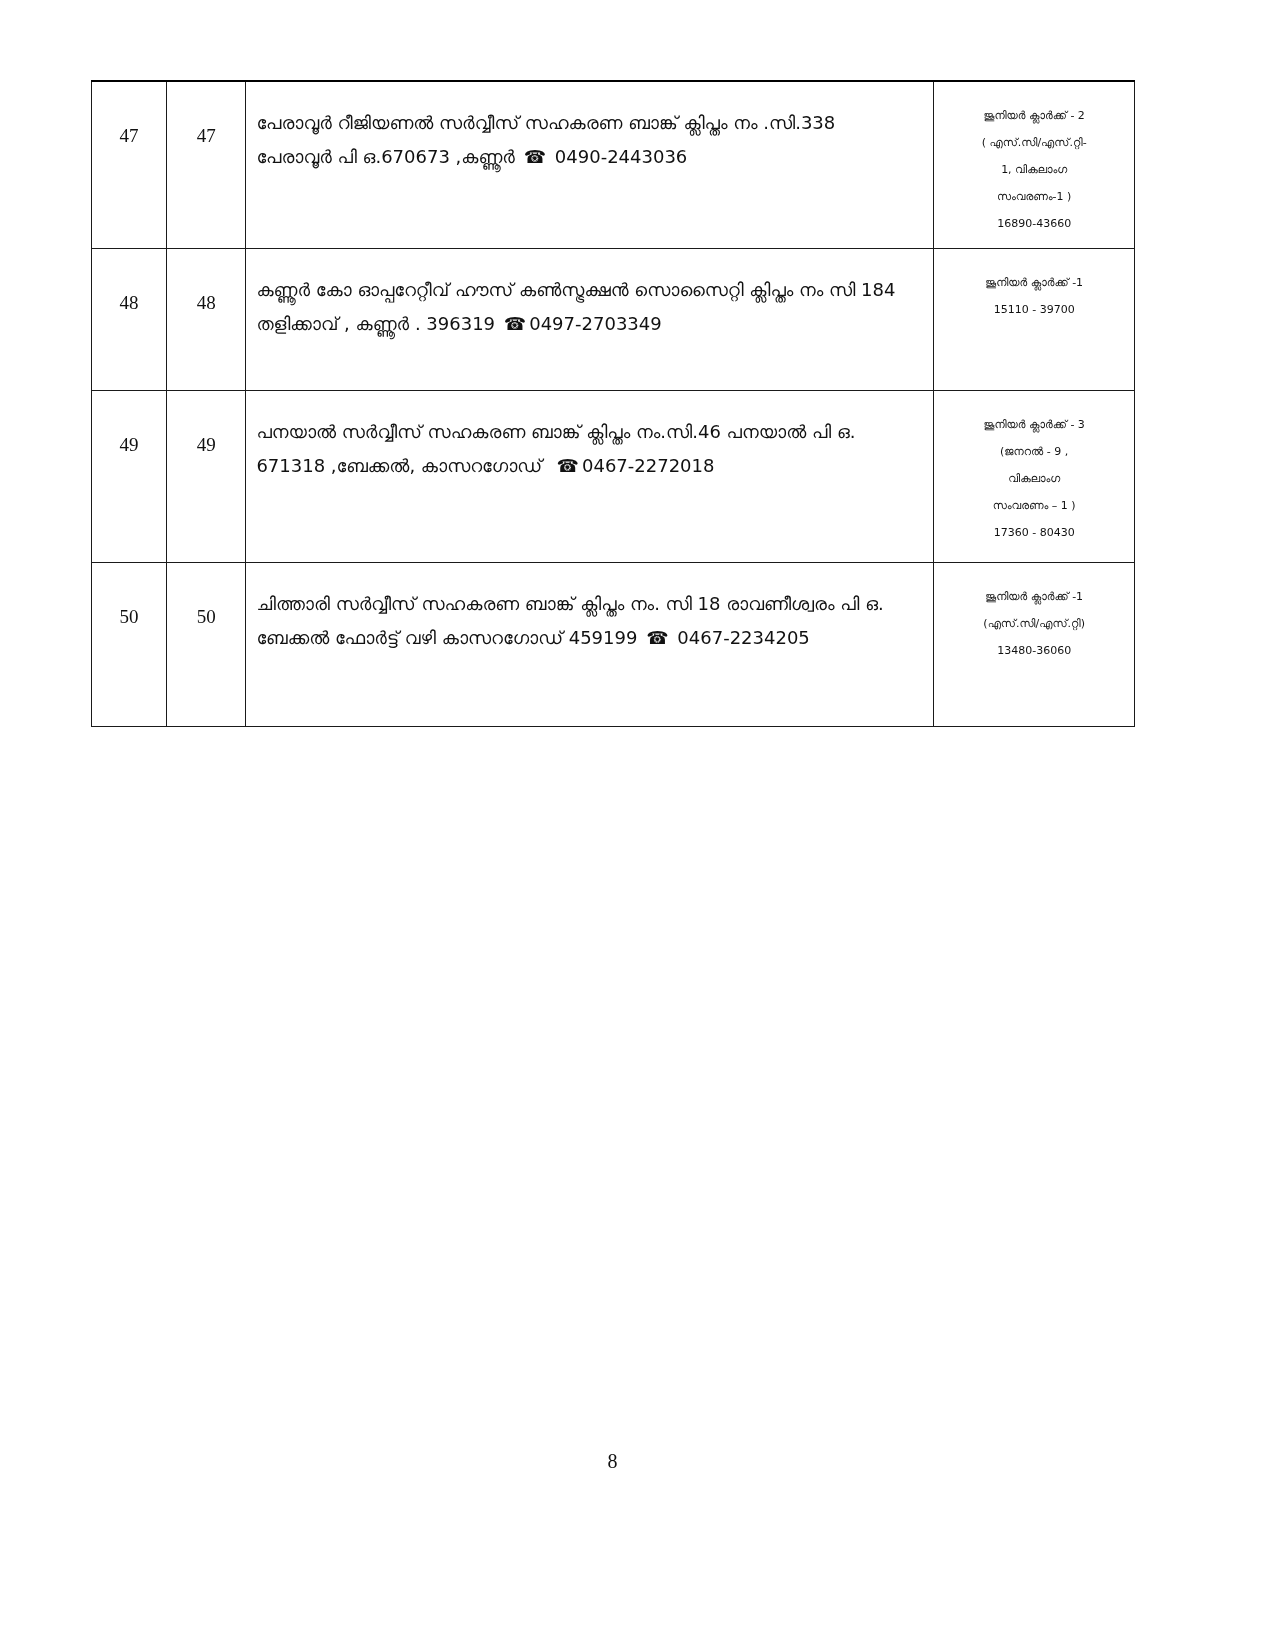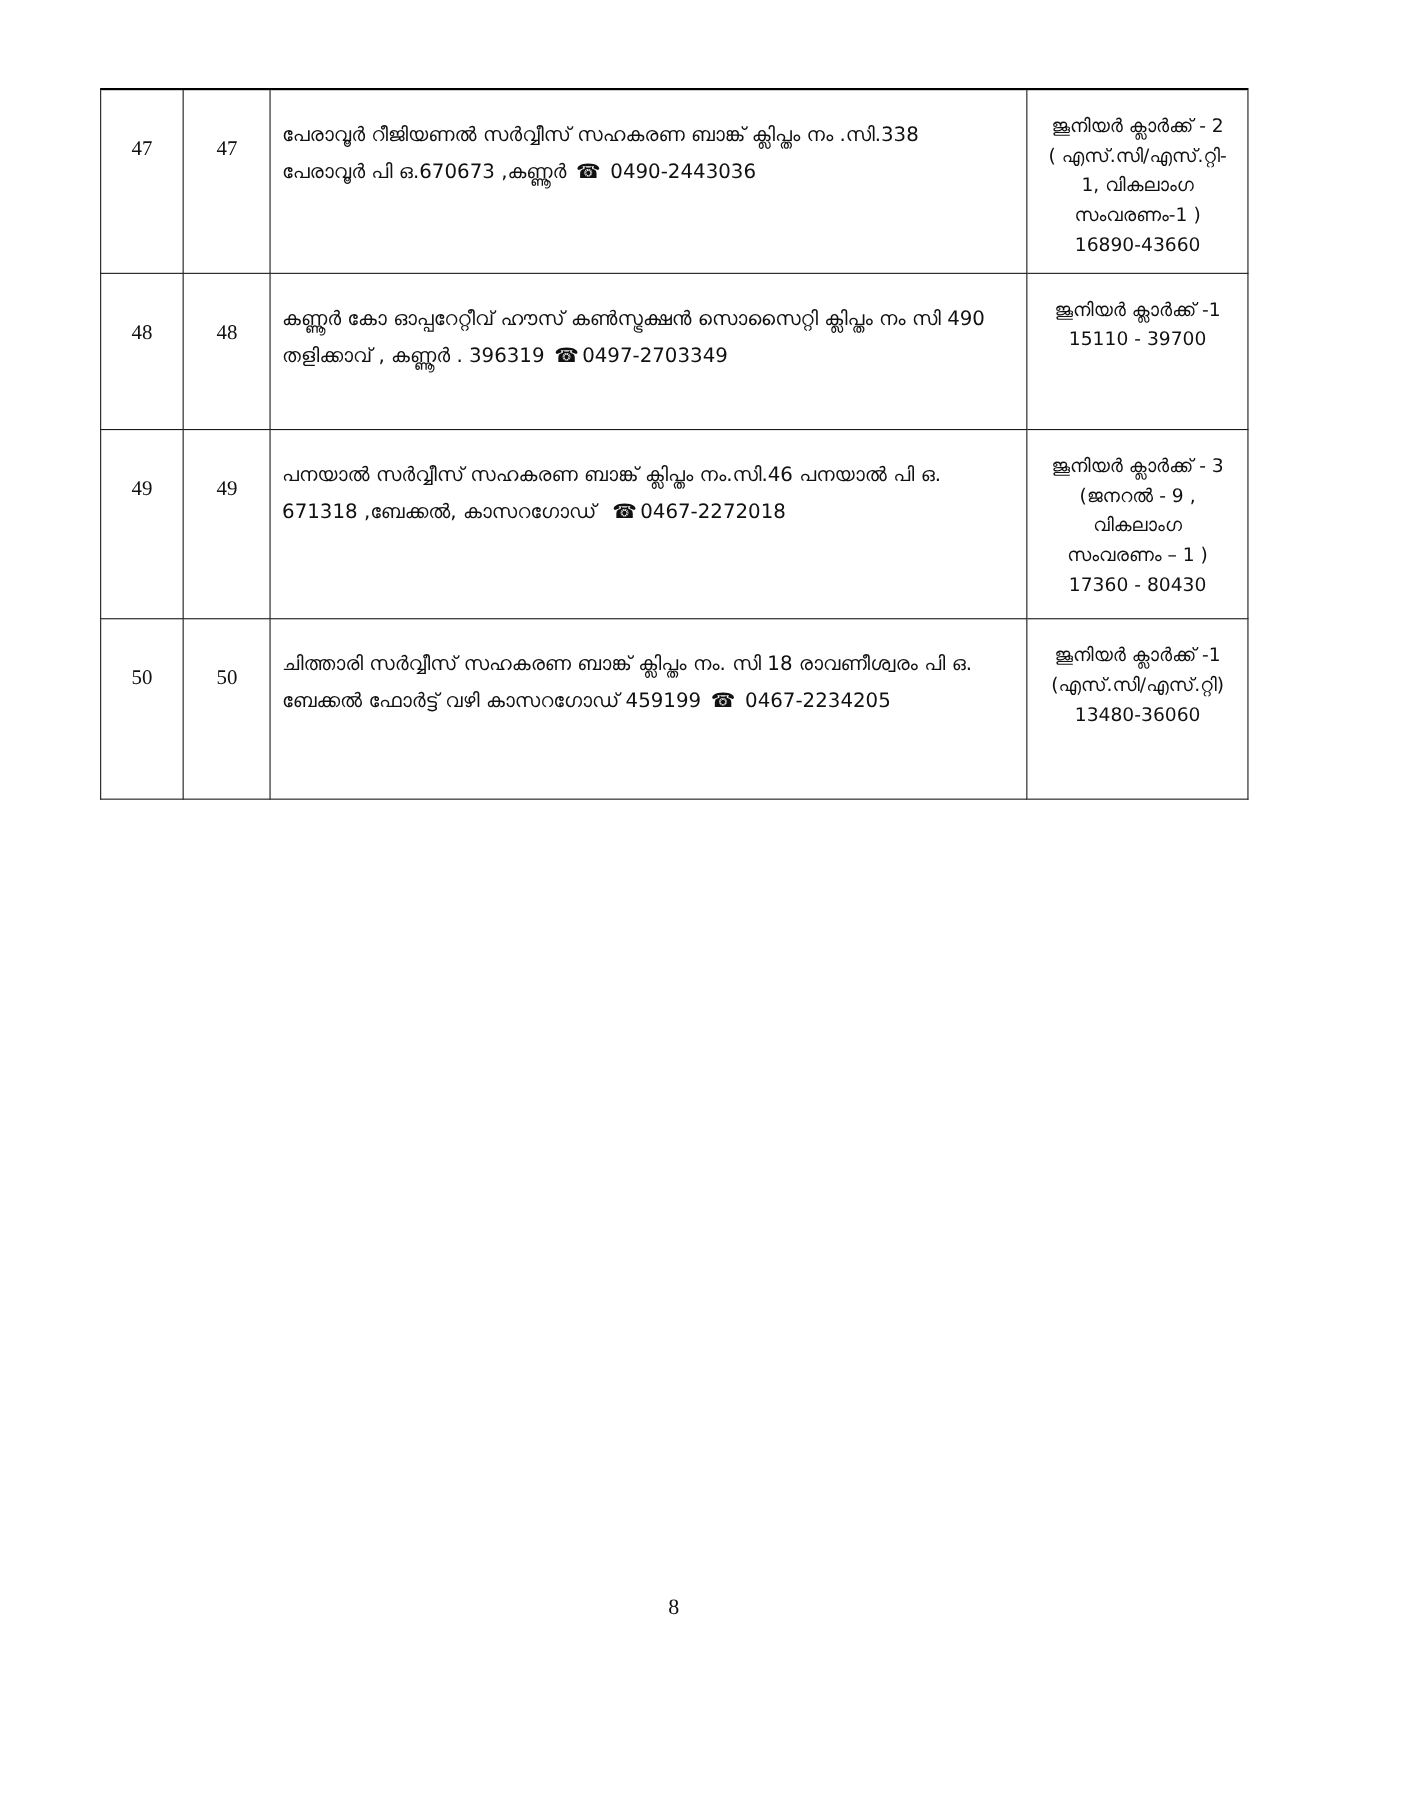--- a/index.html
+++ b/index.html
@@ -20,21 +20,21 @@
     td.num {
       font-family: "Liberation Serif", "DejaVu Serif", serif;
       font-size: 19px; text-align: center; padding-top: 43px;
     }
     td.name {
       font-family: "DejaVu Sans", "Liberation Sans", sans-serif;
       font-size: 18px; line-height: 34px; padding: 24px 12px 10px 10px;
     }
     td.post {
       font-family: "DejaVu Sans", "Liberation Sans", sans-serif;
-      font-size: 17px; line-height: 27px; text-align: center; padding: 20px 6px 6px 6px;
+      font-size: 11px; line-height: 27px; text-align: center; padding: 20px 6px 6px 6px;
     }
     .phone-icon { display: inline-block; font-size: 18px; margin: 0 3px; }
     .line { display: block; }
     .page-number {
       position: absolute; left: 0; width: 1225px; top: 1450px; text-align: center;
       font-family: "Liberation Serif", "DejaVu Serif", serif; font-size: 20px; color: #111;
     }
   </style>
 </head>
 <body>
@@ -60,21 +60,21 @@
           <span class="line">( എസ്.സി/എസ്.റ്റി-</span>
           <span class="line">1, വികലാംഗ</span>
           <span class="line">സംവരണം-1 )</span>
           <span class="line">16890-43660</span>
         </td>
       </tr>
       <tr style="height:142px">
         <td class="num">48</td>
         <td class="num">48</td>
         <td class="name">
-          <span class="line">കണ്ണൂർ കോ ഓപ്പറേറ്റീവ് ഹൗസ് കൺസ്ട്രക്ഷൻ സൊസൈറ്റി ക്ലിപ്തം നം സി 490</span>
+          <span class="line">കണ്ണൂർ കോ ഓപ്പറേറ്റീവ് ഹൗസ് കൺസ്ട്രക്ഷൻ സൊസൈറ്റി ക്ലിപ്തം നം സി 184</span>
           <span class="line"><span>തളിക്കാവ് , കണ്ണൂർ . 396319</span> <span class="phone-icon">☎</span><span>0497-2703349</span></span>
         </td>
         <td class="post">
           <span class="line">ജൂനിയർ ക്ലാർക്ക് -1</span>
           <span class="line">15110 - 39700</span>
         </td>
       </tr>
       <tr style="height:172px">
         <td class="num">49</td>
         <td class="num">49</td>

